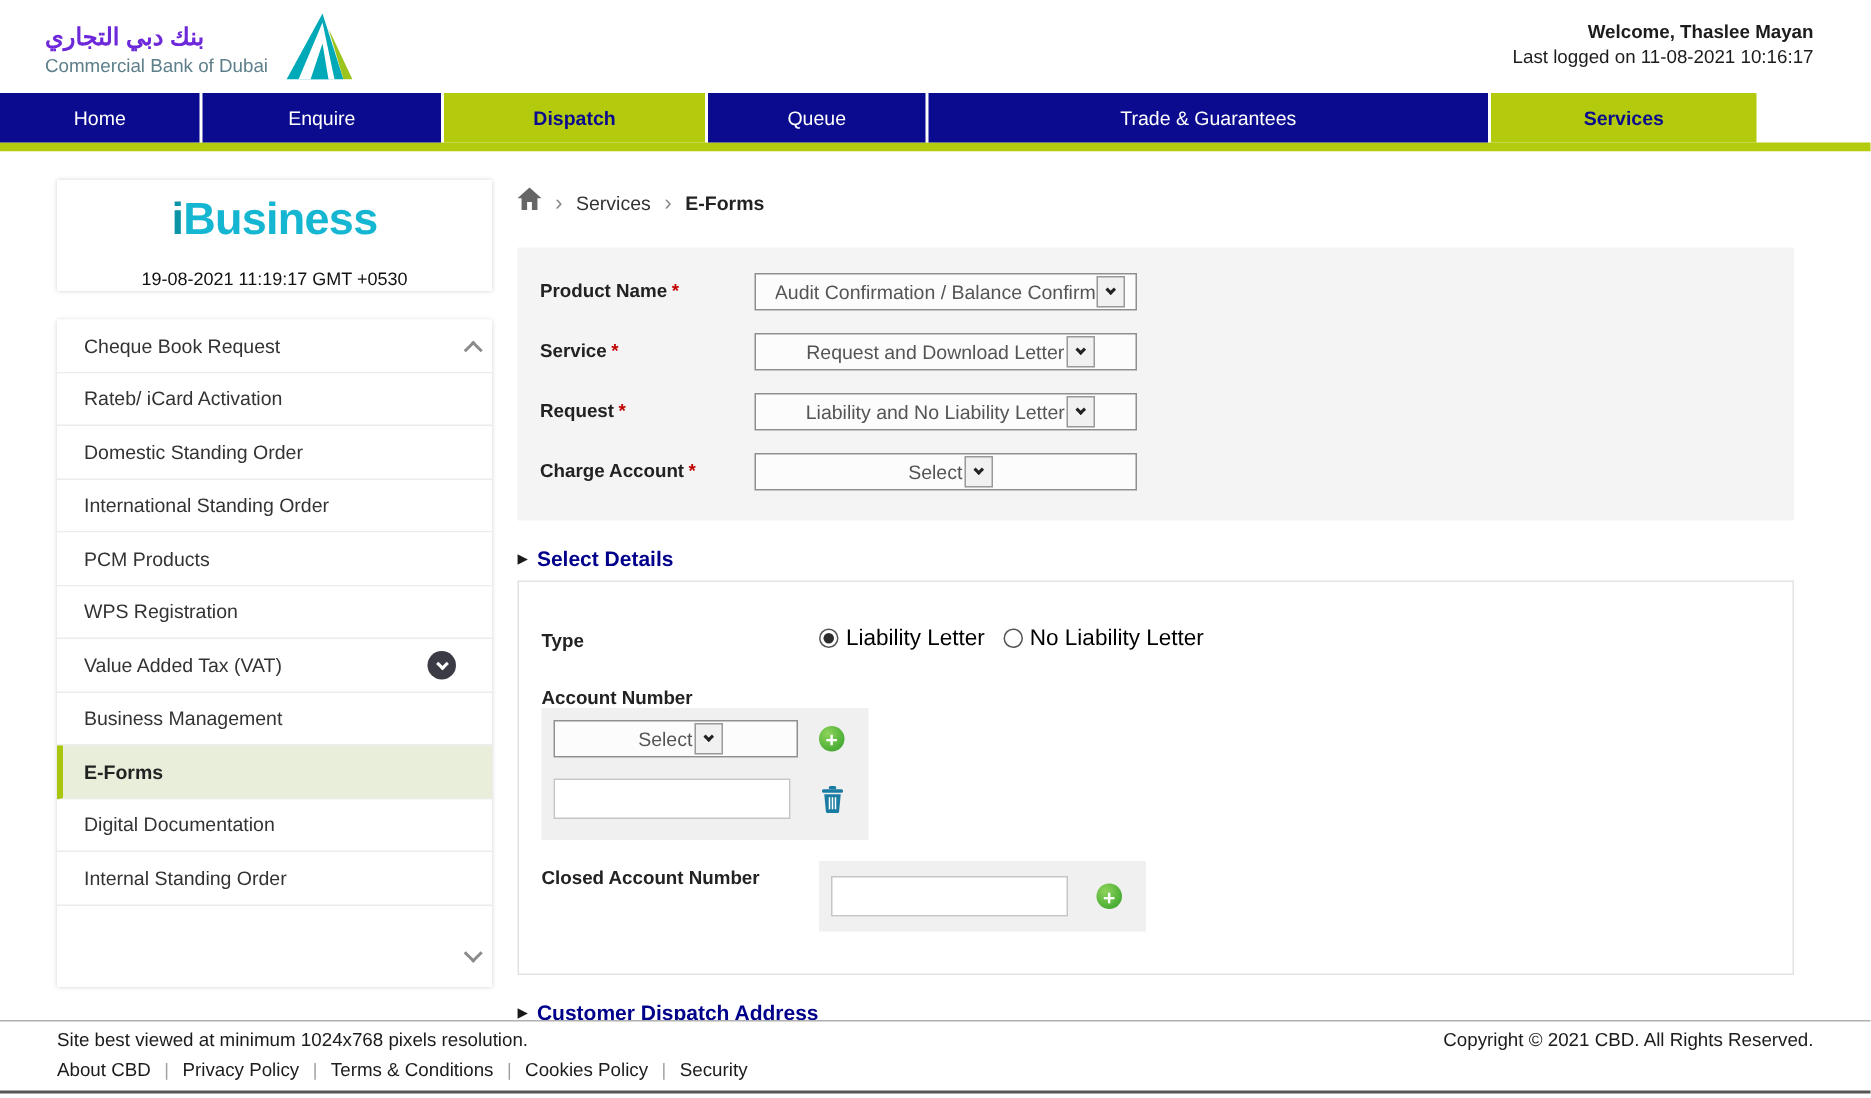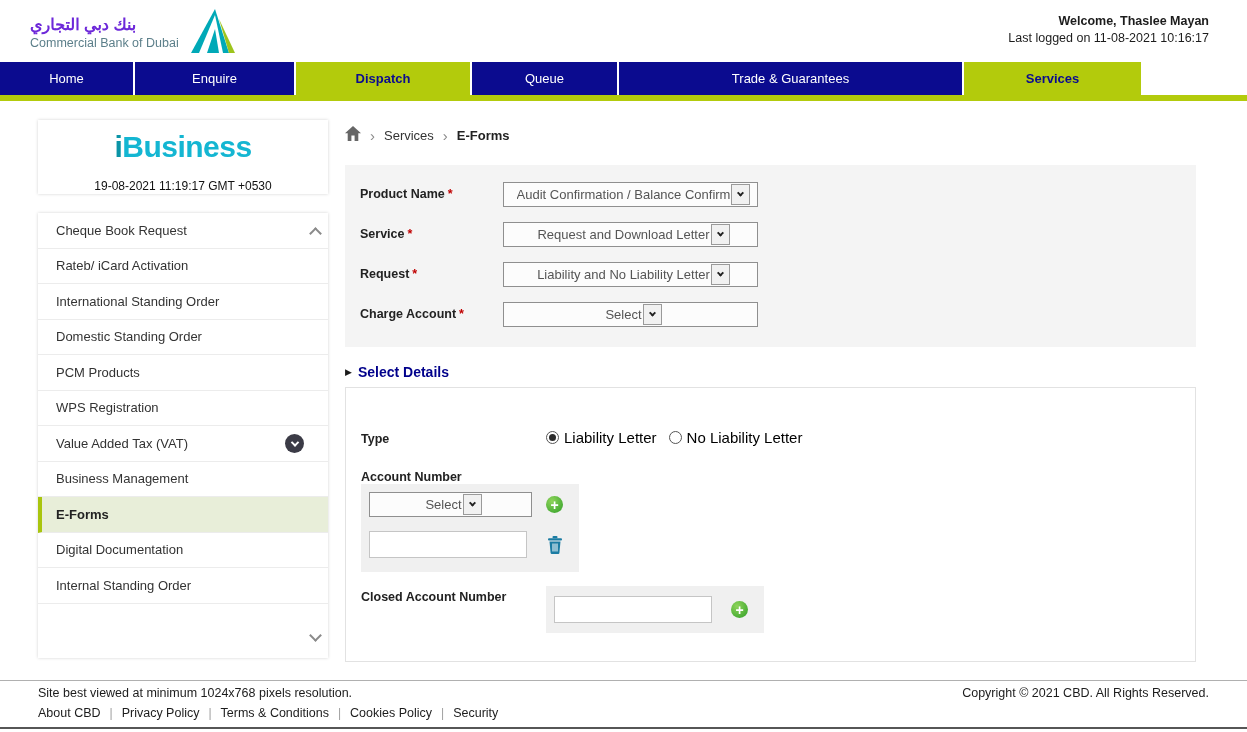--- a/index.html
+++ b/index.html
@@ -14,21 +14,21 @@
   .brand-arabic { color:#6d28d9; font-size:16px; font-weight:bold; direction:rtl; letter-spacing:1px; }
   .brand-english { color:#5c7f8a; font-size:12.5px; margin-top:2px; }
   .welcome-box { position:absolute; right:38px; top:14px; text-align:right; color:#1c1c1c; }
   .welcome-line { font-size:12.5px; font-weight:bold; }
   .logged-line { font-size:12.5px; margin-top:3px; }
 
   
   .main-nav { display:flex; gap:2px; height:33px; background:#fff; }
   .nav-tab { background:#0b0b8f; color:#fff; font-size:13px; display:flex; align-items:center; justify-content:center; cursor:pointer; }
   .nav-tab.active { background:#b3cb0c; color:#0b0b8f; font-weight:bold; }
-  .w1{width:133px}.w2{width:159px}.w3{width:174px}.w4{width:145px}.w5{width:343px}.w6{width:177px}
+  .w1{width:133px}.w2{width:159px}.w3{width:174px}.w4{width:145px}.w5{width:373px}.w6{width:177px}
   .green-strip { height:6px; background:#b3cb0c; width:100%; }
 
   
   .content { position:relative; height:579px; background:#fff; overflow:hidden; }
 
   
   .sidebar { position:absolute; left:38px; top:19px; width:290px; }
   .side-logo-box { background:#fff; box-shadow:0 0 3px rgba(0,0,0,0.18); height:74px; text-align:center; padding-top:10px; }
   .ibusiness { font-size:30px; font-weight:bold; letter-spacing:-0.5px; }
   .ib-i { color:#0a94a6; }
@@ -58,21 +58,21 @@
 
   .select { display:flex; justify-content:center; align-items:center; width:255px; height:25px; border:1px solid #8f8f8f; background:#fcfcfc; padding-left:7px; cursor:pointer; }
   .select-value { font-size:13px; color:#555; white-space:nowrap; overflow:hidden; }
   .select-arrow { width:19px; height:21px; margin:1px; border:1px solid #9a9a9a; background:#f1f1f1; display:flex; align-items:center; justify-content:center; flex:none; }
   .select-arrow .chev-s { width:5px; height:5px; border-right:2px solid #222; border-bottom:2px solid #222; transform:rotate(45deg) translate(-1px,-1px); }
 
   .section-title { display:flex; align-items:center; margin-top:16px; height:18px; cursor:pointer; }
   .tri { font-size:9px; color:#1a1a1a; margin-right:6px; }
   .st-text { color:#00008b; font-size:14px; font-weight:bold; }
 
-  .details-panel { margin-top:6px; border:1px solid #e2e2e2; background:#fff; padding:40px 0 28px 15px; }
+  .details-panel { margin-top:6px; border:1px solid #e2e2e2; background:#fff; padding:28px 0 28px 15px; }
   .drow { display:flex; margin-bottom:20px; }
   .dlabel { width:185px; font-size:12.5px; font-weight:bold; color:#222; flex:none; padding-top:4px; }
   .radio-group { display:flex; align-items:center; }
   .radio { width:13px; height:13px; border:1px solid #555; border-radius:50%; display:inline-flex; align-items:center; justify-content:center; background:#fff; cursor:pointer; flex:none; }
   .radio.checked::after { content:""; width:7px; height:7px; background:#2b2b2b; border-radius:50%; }
   .radio-label { font-size:15px; color:#000000; margin:0 12px 0 5px; }
 
   .gray-box { width:218px; background:#f0f0f0; padding:8px 16px 14px 8px; }
   .gray-box .line { display:flex; align-items:center; }
   .gray-box .line2 { margin-top:14px; }
@@ -139,24 +139,24 @@
         <div class="side-datetime">19-08-2021 11:19:17 GMT +0530</div>
       </div>
       <div class="side-menu">
         <div class="menu-item">
             <span>Cheque Book Request</span>
           </div>
         <div class="menu-item">
             <span>Rateb/ iCard Activation</span>
           </div>
         <div class="menu-item">
+            <span>Domestic Standing Order</span>
+          </div>
+        <div class="menu-item">
             <span>International Standing Order</span>
-          </div>
-        <div class="menu-item">
-            <span>Domestic Standing Order</span>
           </div>
         <div class="menu-item">
             <span>PCM Products</span>
           </div>
         <div class="menu-item">
             <span>WPS Registration</span>
           </div>
         <div class="menu-item">
           <span>Value Added Tax (VAT)</span>
           <span class="vat-chevron">

